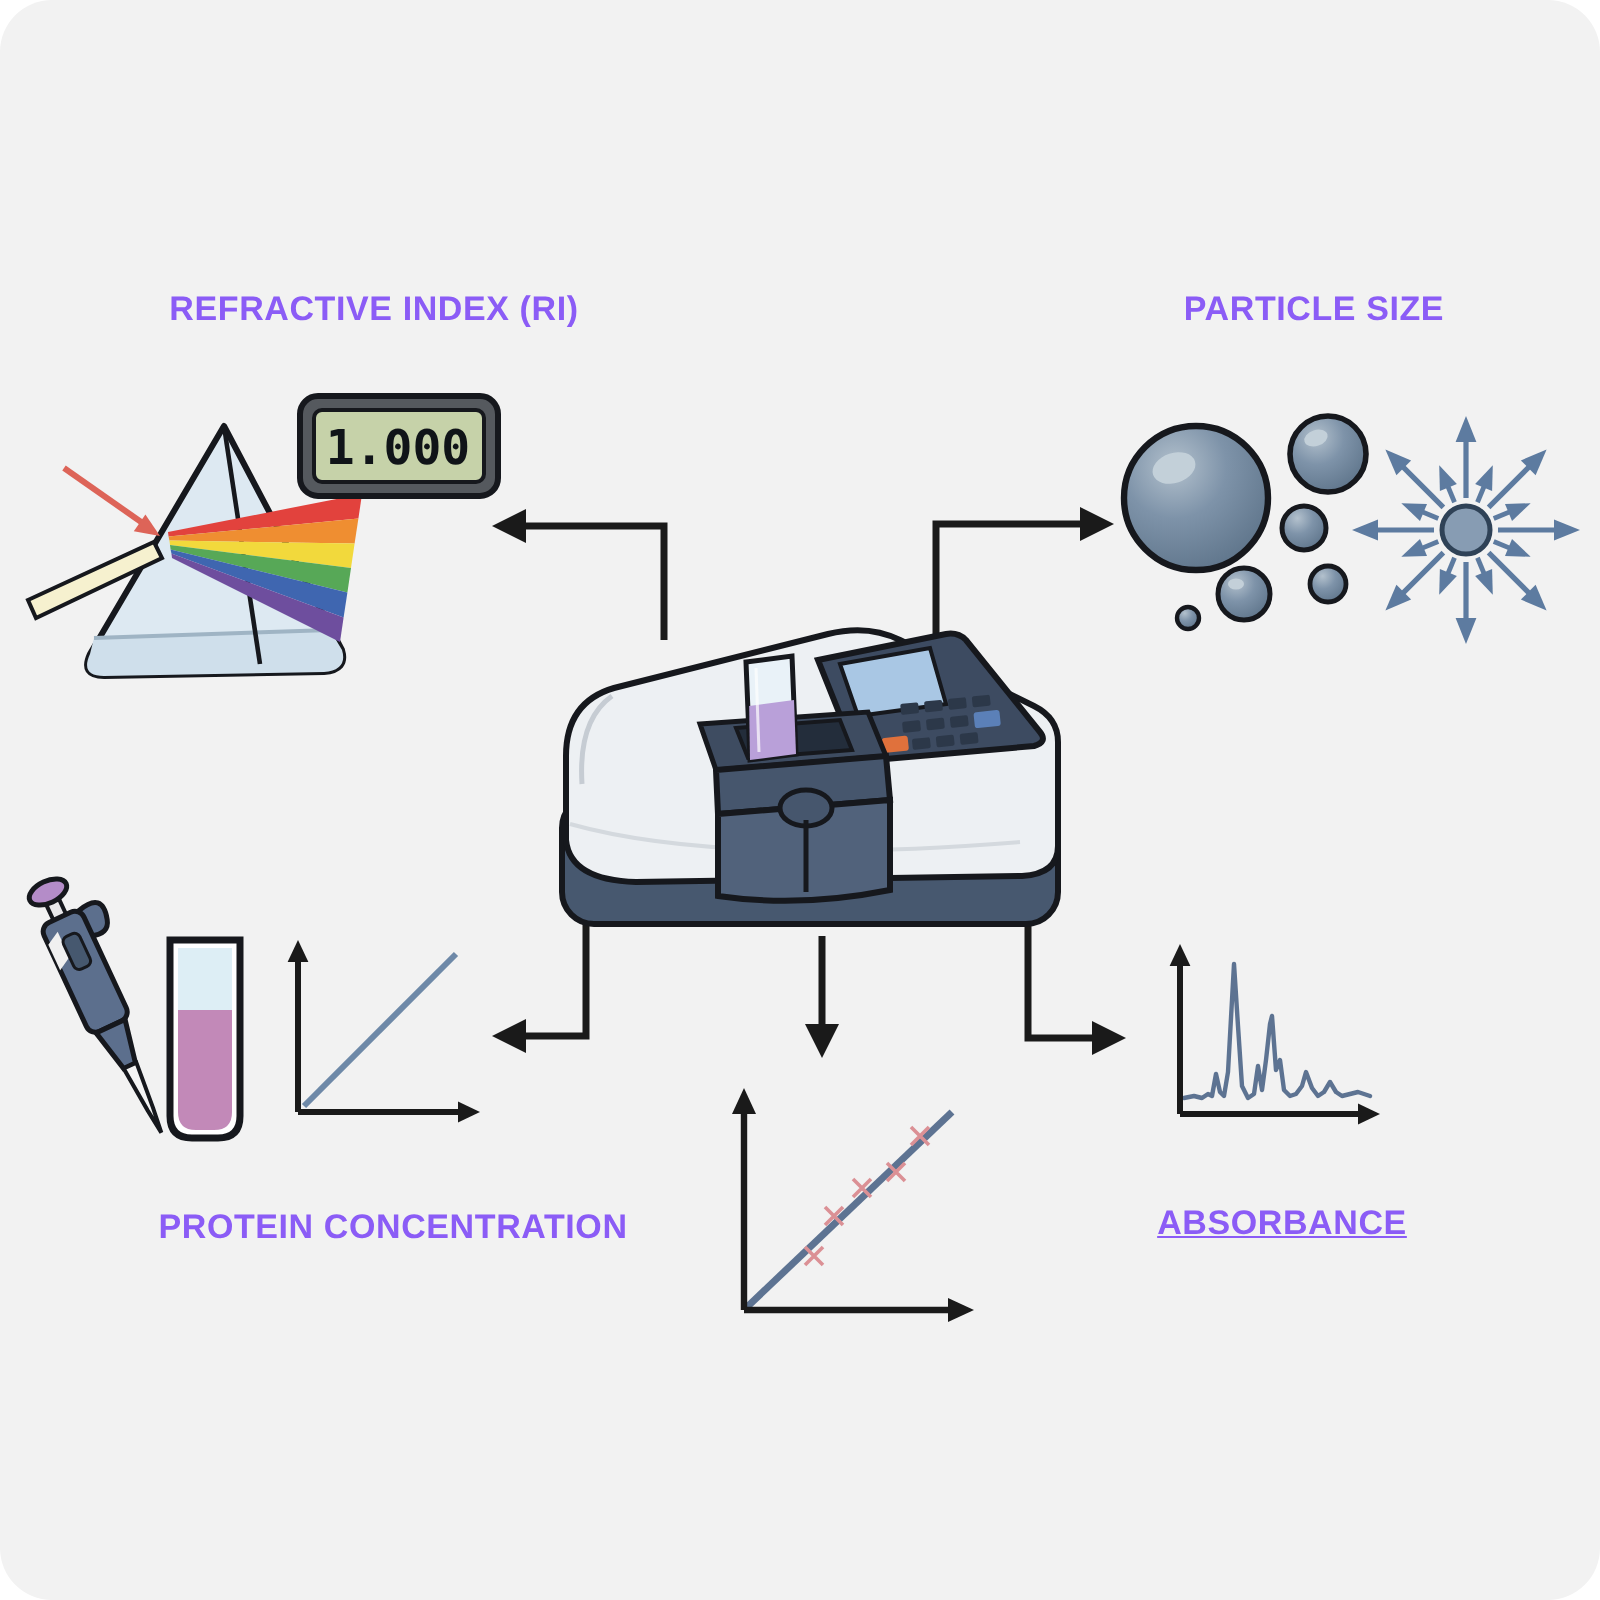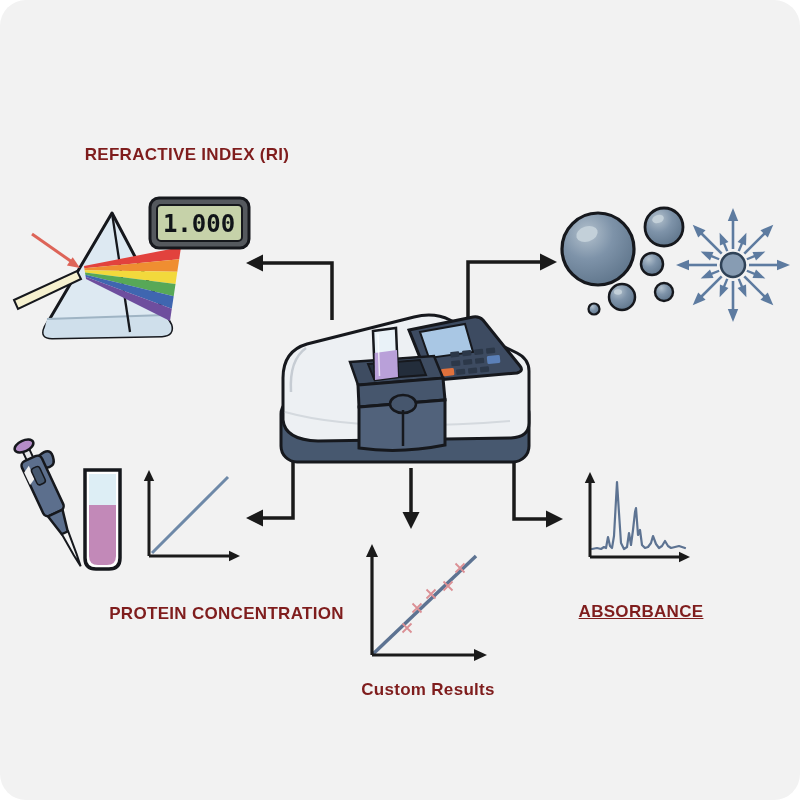--- a/index.html
+++ b/index.html
@@ -11,21 +11,21 @@
     overflow:hidden;
     font-family:"Liberation Sans",sans-serif;
   }
   .art{position:absolute;left:0;top:0;}
   .lbl{
     position:absolute;
     transform:translateX(-50%);
     font-weight:700;
     font-size:17px;
     letter-spacing:.3px;
-    color:#7f1d1d;
+    color:#8b5cf6;
     white-space:nowrap;
     text-align:left;
   }
   .custom-wrap{ line-height:21px; }
 </style>
 </head>
 <body>
 
 <div class="canvas">
 
@@ -248,18 +248,18 @@
     <g stroke="#1a1a1a" stroke-width="3.2" fill="#1a1a1a">
       <line x1="372" y1="655" x2="372" y2="554"></line>
       <polygon points="372,544 366,557 378,557" stroke="none"></polygon>
       <line x1="372" y1="655" x2="477" y2="655"></line>
       <polygon points="487,655 474,649 474,661" stroke="none"></polygon>
     </g>
   </g>
 </svg>
 
   <div class="lbl" style="left:187px; top:145px;">REFRACTIVE INDEX (RI)</div>
-  <div class="lbl" style="left:206px; top:604px;padding-left:41px;">PROTEIN CONCENTRATION</div>
+  <div class="lbl" style="left:657px; top:145px;">PARTICLE SIZE</div>
+  <div class="lbl" style="left:176px; top:604px;padding-left:41px;">PROTEIN CONCENTRATION</div>
   <div class="lbl" style="left:641px; top:602px;text-decoration:underline;">ABSORBANCE</div>
   <div class="lbl custom-wrap" style="left:428px; top:679px;">
-    <div>Custom Results</div>
   </div>
 </div>
 
 </body></html>

